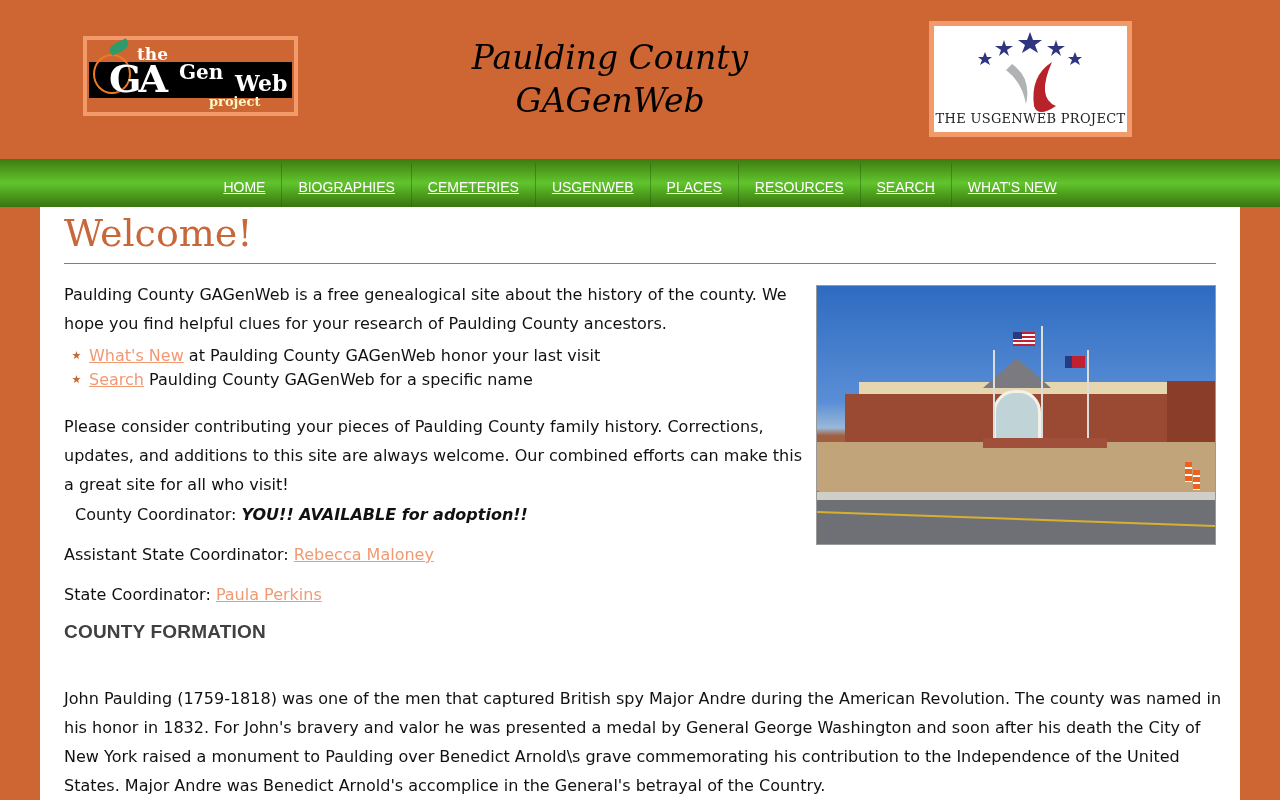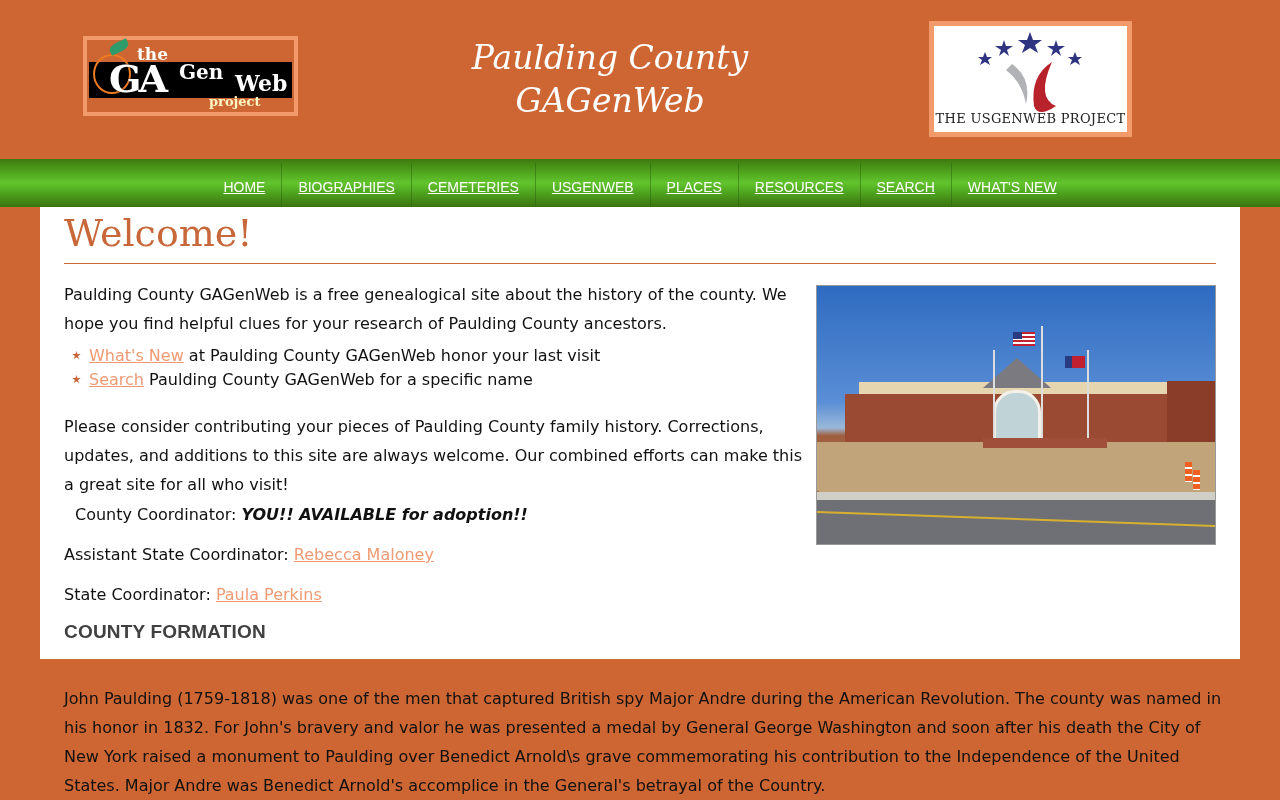--- a/index.html
+++ b/index.html
@@ -46,21 +46,21 @@
     .logo-gagenweb .peach {
       position: absolute; left: 6px; top: 14px; width: 38px; height: 40px;
       border: 2px solid #f07a20; border-radius: 50%;
     }
     .logo-gagenweb .leaf {
       position: absolute; left: 22px; top: 2px; width: 20px; height: 10px;
       background: #2e9c6a; border-radius: 50% 0 50% 0; transform: rotate(-25deg);
     }
     .site-title {
       position: absolute; left: 440px; top: 36px; width: 340px;
-      text-align: center; color: #ffffff;
+      text-align: center; color: #000000;
       font-family: "DejaVu Serif", serif; font-style: italic; font-size: 33px; line-height: 43px;
     }
     .logo-usgenweb {
       position: absolute; left: 929px; top: 21px; width: 203px; height: 116px;
       border: 5px solid #f29a6a; background: #fff;
     }
     .logo-usgenweb svg { position: absolute; left: 0; top: 0; }
     .logo-usgenweb .caption {
       position: absolute; left: 0; right: 0; bottom: 6px; text-align: center;
       font-family: "DejaVu Serif", serif; font-size: 13px; color: #222; letter-spacing: 0.3px;
@@ -73,21 +73,21 @@
     }
     .nav a {
       display: block; color: #fff; font-family: "Liberation Sans", sans-serif;
       font-size: 14px; text-decoration: underline; padding: 0 16px; line-height: 48px;
       border-right: 1px solid rgba(40,90,10,0.45);
       margin-top: 8px;
     }
     .nav a:last-child { border-right: none; }
     
     .main {
-      position: absolute; left: 40px; top: 207px; width: 1200px; height: 452px;
+      position: absolute; left: 40px; top: 207px; width: 1200px; height: 593px;
       background: #fff;
     }
     .welcome {
       position: absolute; left: 24px; top: 4px;
       font-family: "DejaVu Serif", serif; font-size: 38px; color: #c8683a; font-weight: normal;
     }
     .rule {
       position: absolute; left: 24px; top: 56px; width: 1152px; height: 1px; background: #c8683a;
     }
     .photo {

